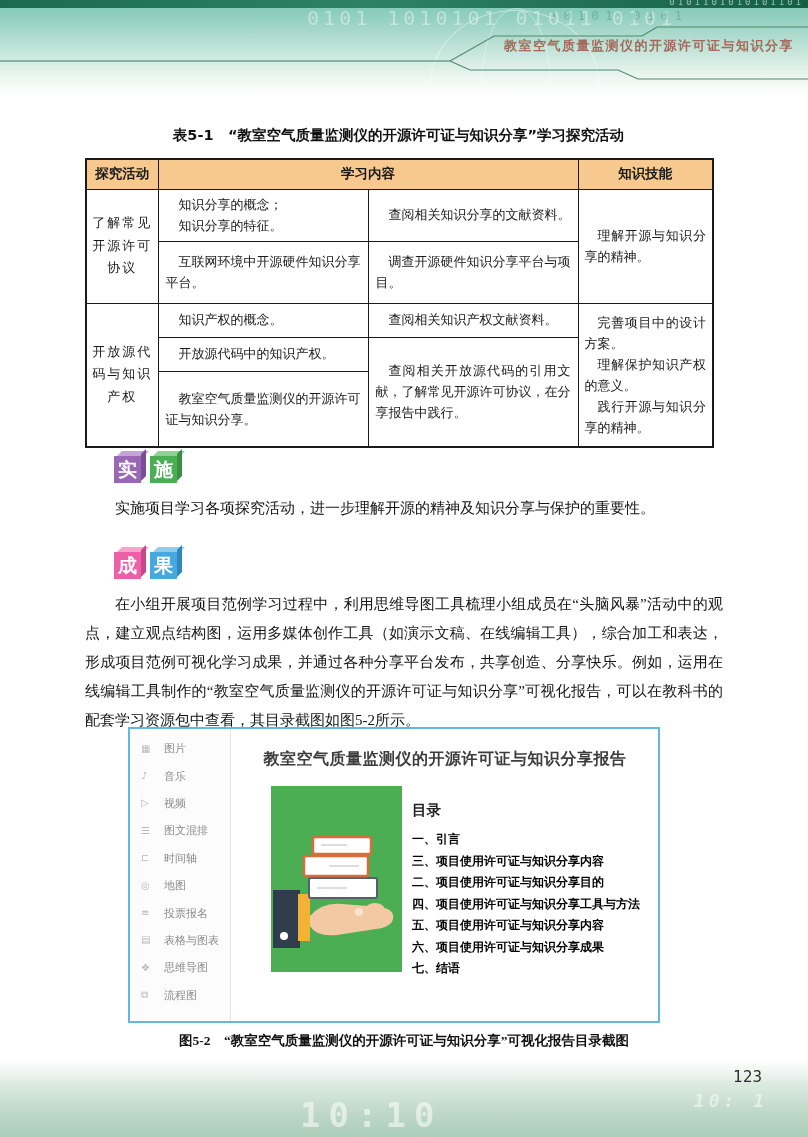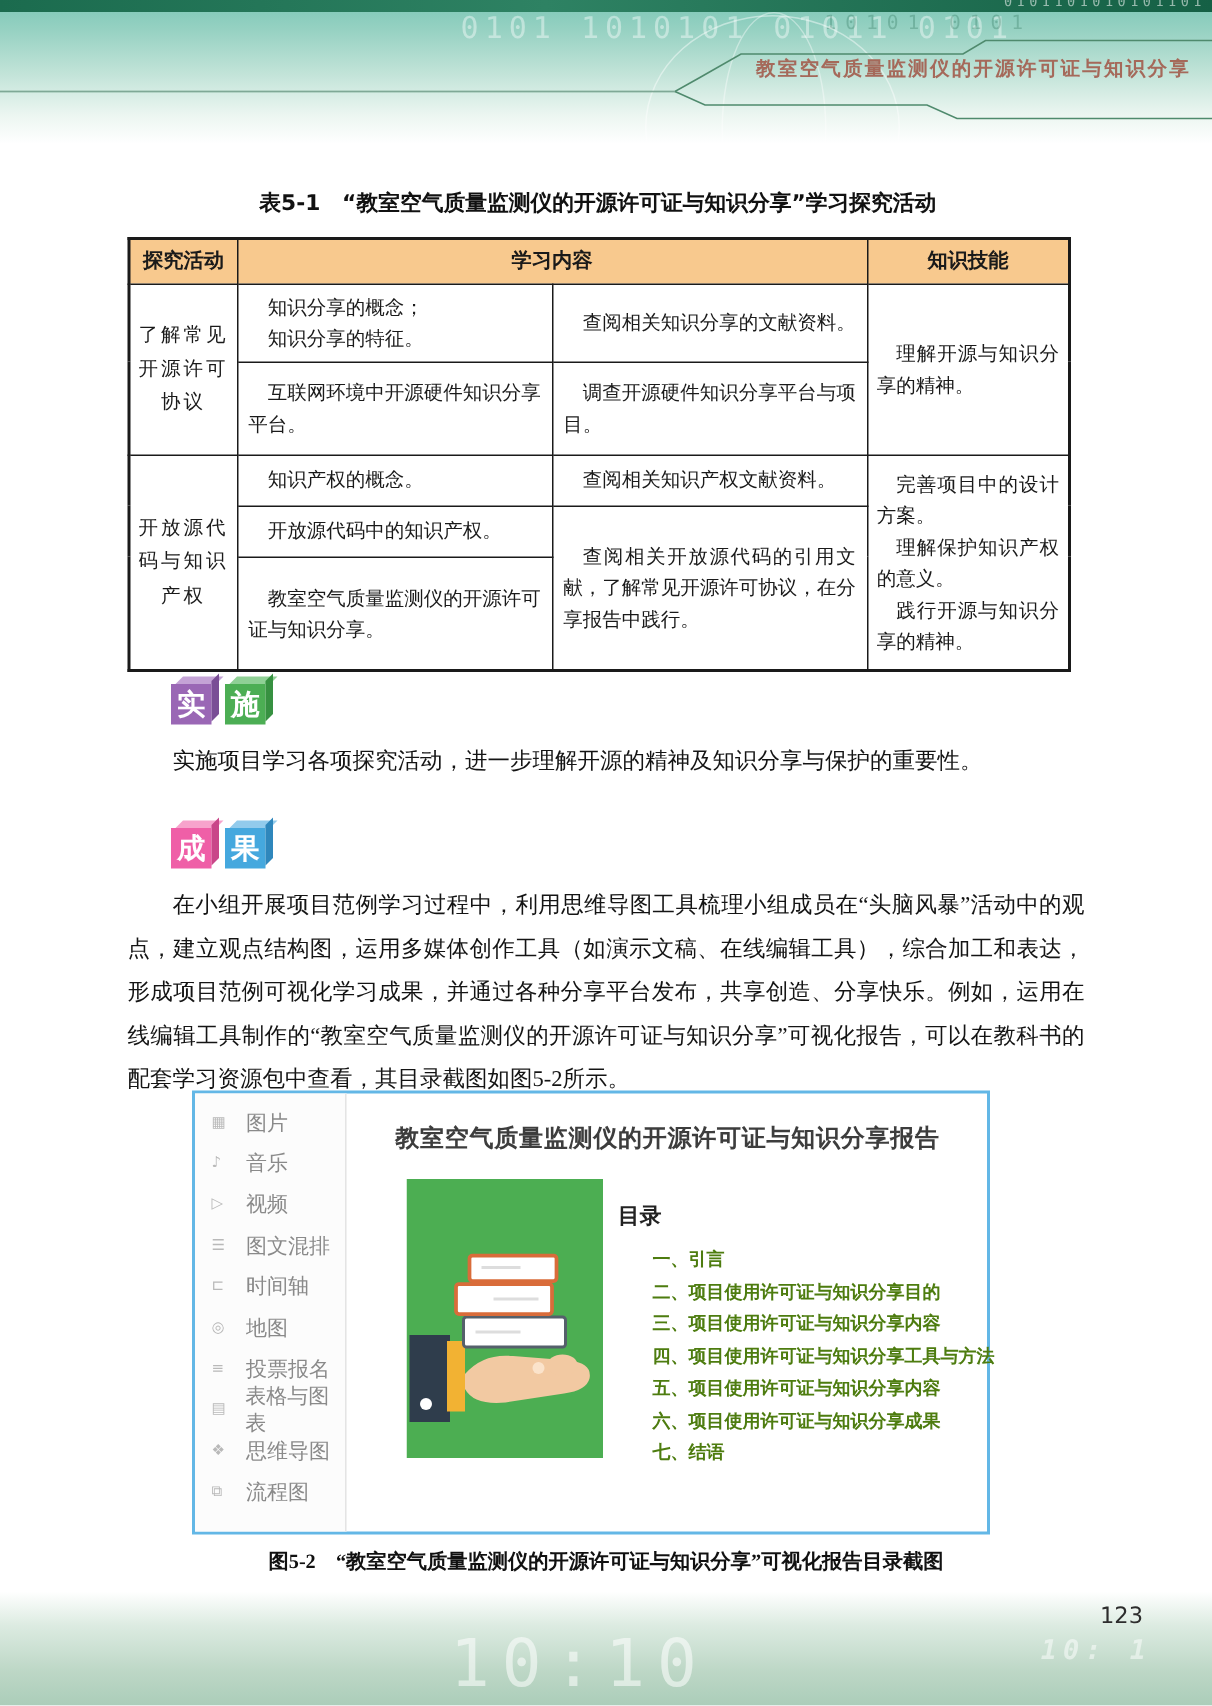--- a/index.html
+++ b/index.html
@@ -63,37 +63,37 @@
     text-align:justify; text-indent:2em; color:#141414; }
 
   
   .fig { position:absolute; left:128px; top:727px; width:532px; height:296px;
     border:2px solid #63b7e6; background:#ffffff;
     font-family:"DejaVu Sans","Liberation Sans",sans-serif; }
   .fig-sidebar { position:absolute; left:0; top:0; bottom:0; width:101px; background:#fcfcfc;
     border-right:1px solid #e4e4e4; padding-top:6px; }
   .fs-item { height:27.4px; display:flex; align-items:center; padding-left:11px; gap:11px; }
   .fs-item .ic { width:12px; color:#b9b9b9; font-size:10px; line-height:1; }
-  .fs-item .lb { color:#8a8a8a; font-size:14px; }
+  .fs-item .lb { color:#8a8a8a; font-size:11px; }
   .fig-main { position:absolute; left:102px; top:0; right:0; bottom:0; }
   .fig-rtitle { position:absolute; top:20px; left:0; right:0; text-align:center;
     font-size:16px; font-weight:bold; color:#3d3d3d; letter-spacing:0.5px; }
   .fig-card { position:absolute; left:39px; top:57px; width:131px; height:186px; }
   .fig-toc { position:absolute; left:180px; top:72px; }
   .fig-toc-title { font-size:14.5px; font-weight:bold; color:#222; margin-bottom:9px; }
-  .fig-toc-item { font-size:12px; font-weight:600; color:#4d7c0f; line-height:21.5px; white-space:nowrap;margin-left:23px; }
+  .fig-toc-item { font-size:12px; font-weight:600; color:#000000; line-height:21.5px; white-space:nowrap; }
 
   .fig-caption { position:absolute; left:85px; top:1032px; width:638px; text-align:center;
     font-weight:bold; font-size:13.5px; color:#111; }
 
   
   .ftr { position:absolute; left:0; bottom:0; width:808px; height:76px;
     background:linear-gradient(180deg,rgba(255,255,255,0) 0%,#dcebe1 30%,#bdd7c6 70%,#abcdb9 100%); }
   .ftr .clock { position:absolute; left:300px; bottom:2px; font-family:"DejaVu Sans Mono",monospace;
-    font-size:44px; letter-spacing:8px; color:rgba(255,255,255,0.55); font-weight:normal; }
+    font-size:34px; letter-spacing:8px; color:rgba(255,255,255,0.55); font-weight:bold; }
   .ftr .clock2 { position:absolute; right:40px; bottom:26px; font-family:"DejaVu Sans Mono",monospace;
     font-size:18px; letter-spacing:4px; color:rgba(255,255,255,0.5); font-weight:bold;font-style:italic; }
   .page-num { position:absolute; top:1068px; right:46px; font-family:"DejaVu Sans","Liberation Sans",sans-serif;
     font-size:15px; color:#2d2d2d; }
 </style>
 </head>
 <body>
 
 <div class="page">
 
@@ -246,22 +246,22 @@
         <rect x="38" y="92" width="68" height="20" rx="2" fill="#ffffff" stroke="#55606b" stroke-width="2"></rect>
         <line x1="46" y1="102" x2="76" y2="102" stroke="#dddddd" stroke-width="2"></line>
         <rect x="33" y="70" width="64" height="20" rx="2" fill="#ffffff" stroke="#d96c3a" stroke-width="2.5"></rect>
         <line x1="58" y1="80" x2="88" y2="80" stroke="#dddddd" stroke-width="2"></line>
         <rect x="42" y="51" width="58" height="17" rx="2" fill="#ffffff" stroke="#d96c3a" stroke-width="2.5"></rect>
         <line x1="50" y1="59" x2="76" y2="59" stroke="#dddddd" stroke-width="2"></line>
       </svg>
       <div class="fig-toc">
         <div class="fig-toc-title">目录</div>
         <div class="fig-toc-item">一、引言</div>
+        <div class="fig-toc-item">三、项目使用许可证与知识分享内容</div>
         <div class="fig-toc-item">二、项目使用许可证与知识分享目的</div>
-        <div class="fig-toc-item">三、项目使用许可证与知识分享内容</div>
         <div class="fig-toc-item">四、项目使用许可证与知识分享工具与方法</div>
         <div class="fig-toc-item">五、项目使用许可证与知识分享内容</div>
         <div class="fig-toc-item">六、项目使用许可证与知识分享成果</div>
         <div class="fig-toc-item">七、结语</div>
       </div>
     </div>
   </div>
 
   <div class="fig-caption">图5-2　“教室空气质量监测仪的开源许可证与知识分享”可视化报告目录截图</div>
 

